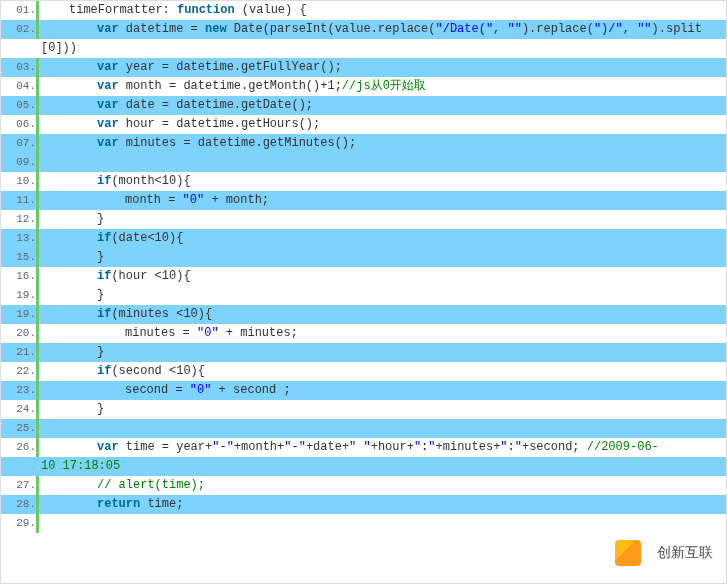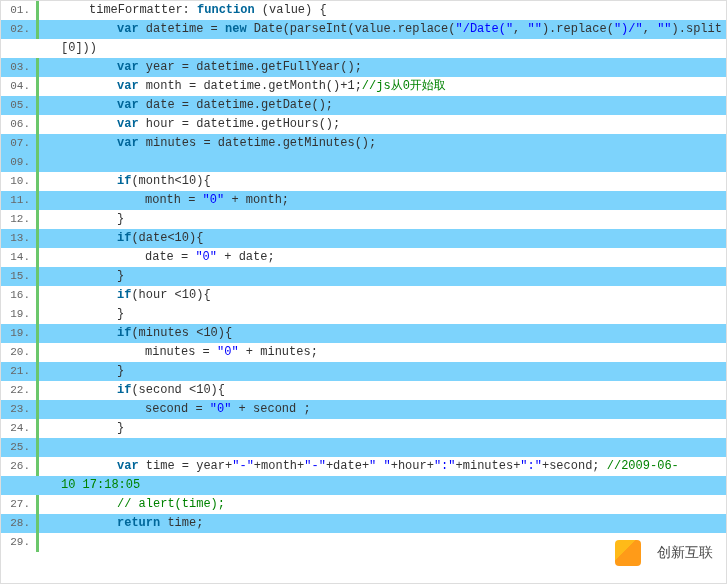--- a/index.html
+++ b/index.html
@@ -1,22 +1,22 @@
 <!DOCTYPE html>
 <html><head>
 <meta charset="utf-8">
 <style>
 *{box-sizing:border-box;margin:0;padding:0}
 body{font-family:Consolas,Menlo,'Courier New',monospace;font-size:12px;background:#fff;width:727px;height:584px;overflow:hidden;position:relative}
 .container{border:1px solid #ddd;width:727px;height:584px;overflow:hidden}
 .line{display:flex;align-items:flex-start;min-height:19px;line-height:19px}
 .line.odd{background:#fff}
 .line.even{background:#7dd3fc}
-.gutter{width:38px;flex:0 0 38px;text-align:right;padding-right:6px;color:#666;background:transparent;border-right:3px solid #6bc76b;user-select:none;font-size:11px}
-.code{padding-left:22px;white-space:pre-wrap;word-break:break-all;flex:1;color:#333}
+.gutter{width:38px;flex:0 0 38px;text-align:right;padding-right:0;color:#666;background:transparent;border-right:3px solid #6bc76b;user-select:none;font-size:11px}
+.code{padding-left:2px;white-space:pre-wrap;word-break:break-all;flex:1;color:#333}
 .kw{color:#006699;font-weight:bold}
 .str{color:#0000ff}
 .cmt{color:#008200}
 .watermark{position:absolute;right:14px;bottom:18px;display:flex;align-items:center;gap:16px;opacity:.9}
 .wm-icon{width:26px;height:26px;border-radius:4px;background:linear-gradient(135deg,#ffb300 40%,#ff9100 40%)}
 .wm-text{font-family:Arial,sans-serif;color:#333;font-size:14px}
 </style>
 </head>
 <body>
 <div class="container">
@@ -65,24 +65,20 @@
         <div class="gutter">11.</div>
         <div class="code"><span style="padding-left:84px;display:inline-block"></span>month = <span class="str">"0"</span> + month;</div>
       </div>
       <div class="line odd">
         <div class="gutter">12.</div>
         <div class="code"><span style="padding-left:56px;display:inline-block"></span>}</div>
       </div>
       <div class="line even">
         <div class="gutter">13.</div>
         <div class="code"><span style="padding-left:56px;display:inline-block"></span><span class="kw">if</span>(date&lt;10){</div>
-      </div>
-      <div class="line odd">
-        <div class="gutter">14.</div>
-        <div class="code"><span style="padding-left:84px;display:inline-block"></span>date = <span class="str">"0"</span> + date;</div>
       </div>
       <div class="line even">
         <div class="gutter">15.</div>
         <div class="code"><span style="padding-left:56px;display:inline-block"></span>}</div>
       </div>
       <div class="line odd">
         <div class="gutter">16.</div>
         <div class="code"><span style="padding-left:56px;display:inline-block"></span><span class="kw">if</span>(hour &lt;10){</div>
       </div>
       <div class="line odd">

